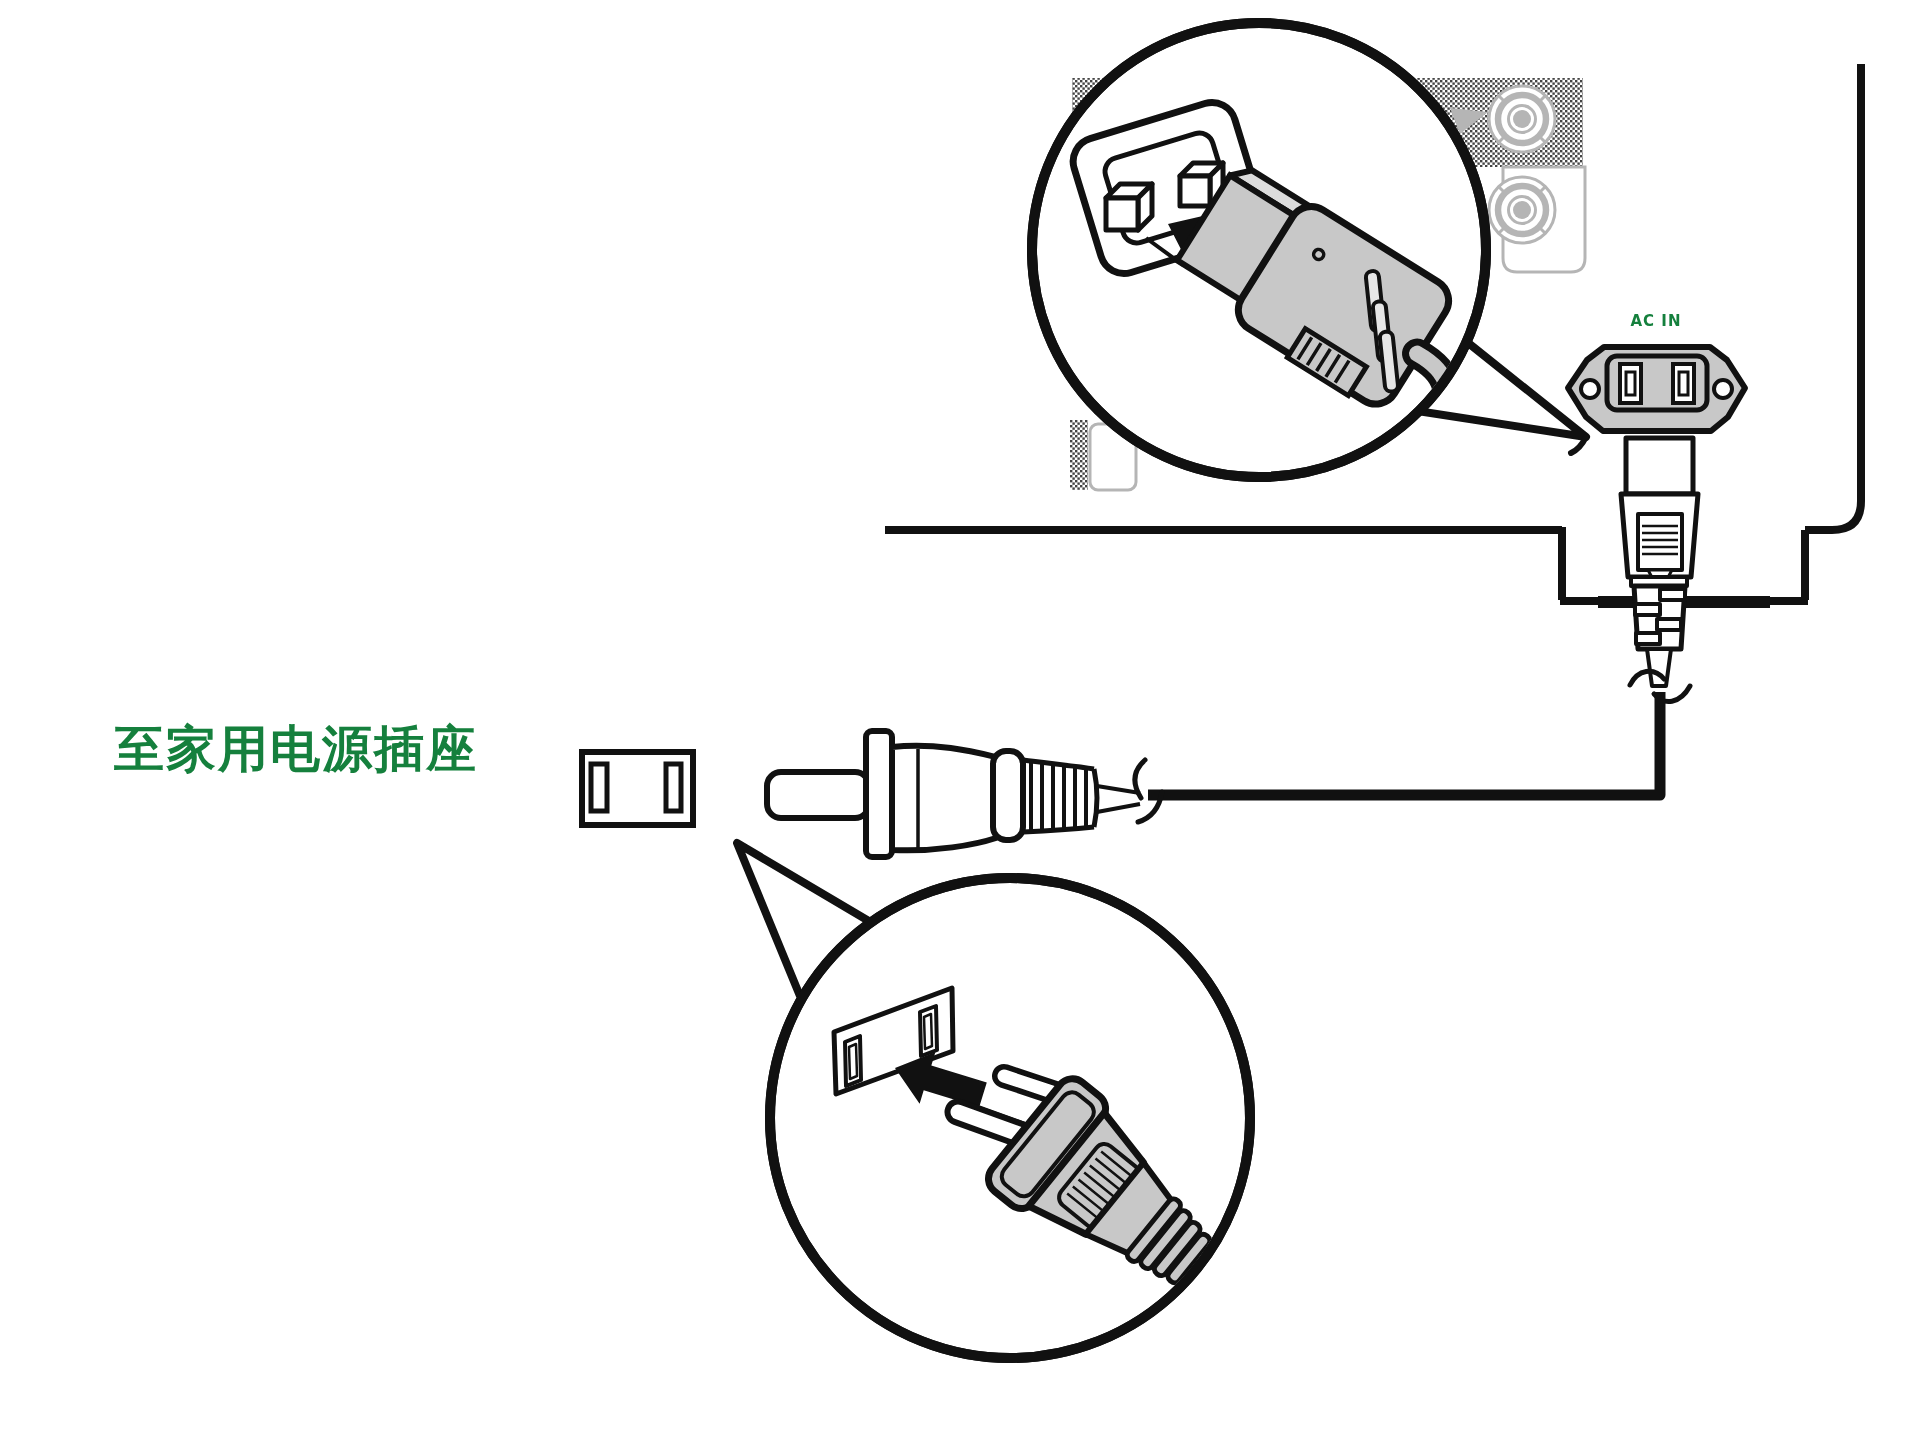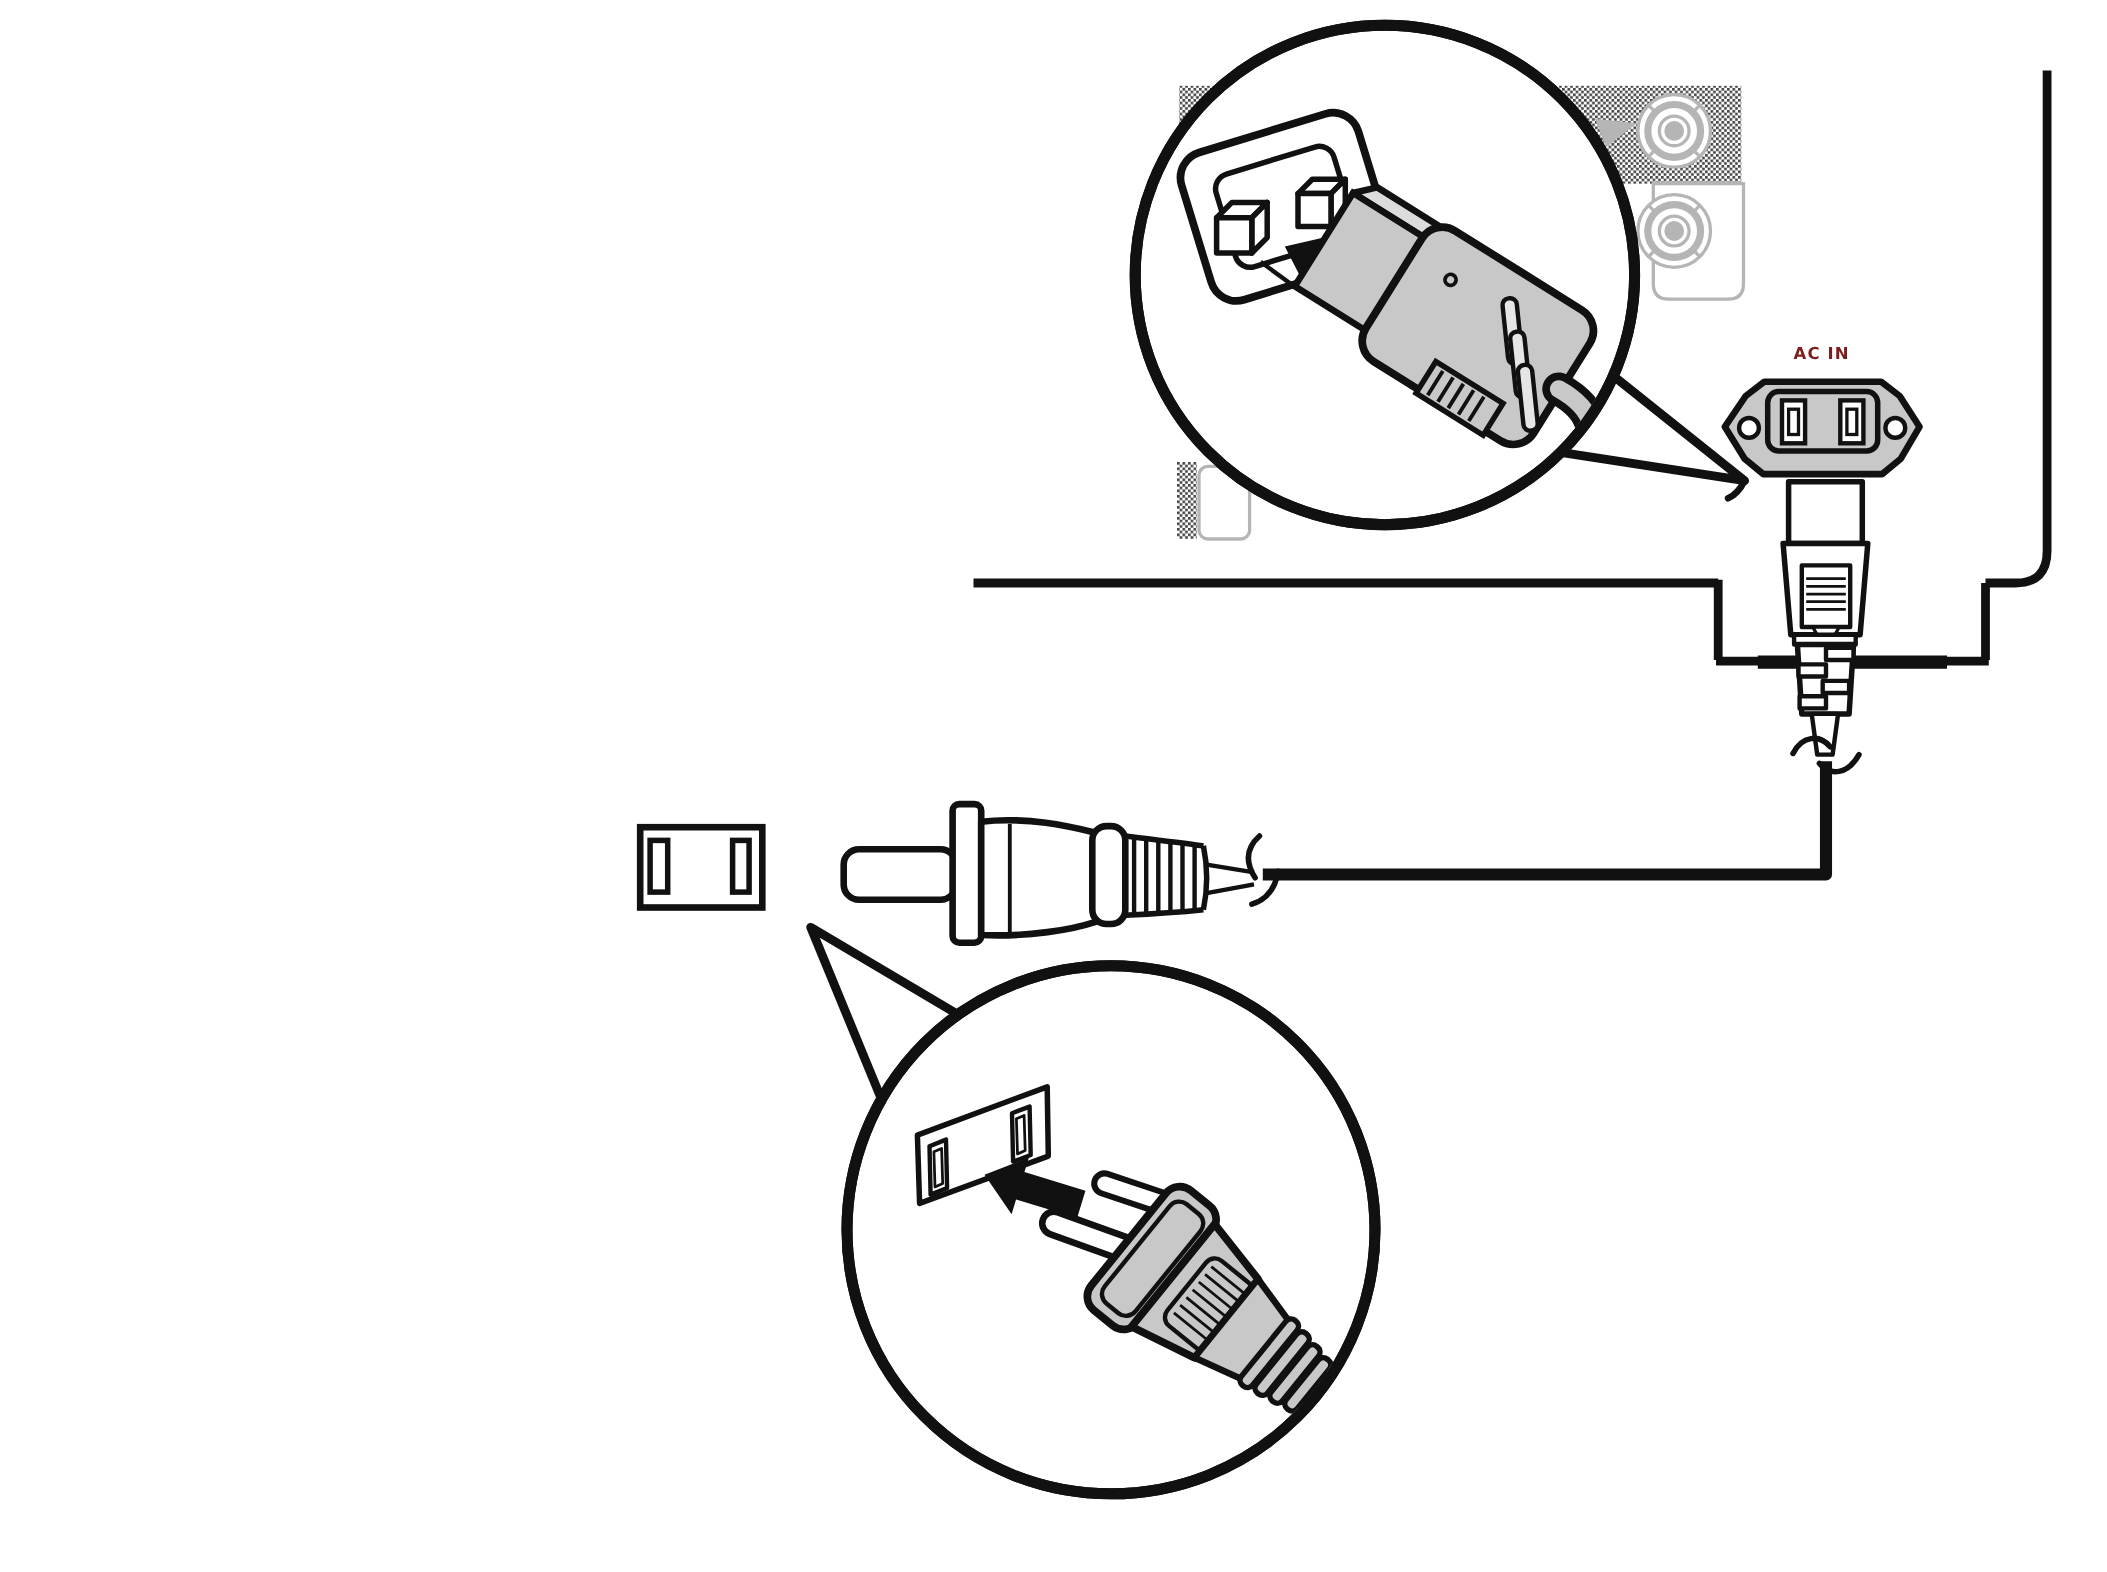--- a/index.html
+++ b/index.html
@@ -1,19 +1,19 @@
 <!DOCTYPE html>
 <html><head>
 <meta charset="utf-8">
 <style>
   html,body{margin:0;padding:0;background:#fff;}
   .stage{position:relative;width:1915px;height:1429px;background:#fff;overflow:hidden;
          font-family:"DejaVu Sans",sans-serif;}
   .stage svg{position:absolute;left:0;top:0;}
-  .lbl{position:absolute;color:#7f1d1d;font-weight:bold;line-height:1;white-space:nowrap;}
+  .lbl{position:absolute;color:#15803d;font-weight:bold;line-height:1;white-space:nowrap;}
   .lbl-outlet1{left:114px;top:724px;font-size:50px;letter-spacing:2px;}
   .lbl-outlet2{left:56px;top:794px;font-size:46px;letter-spacing:1px;
                font-family:"DejaVu Sans Mono","DejaVu Sans",monospace;}
   .lbl-cord{left:1372px;top:820px;font-size:52px;letter-spacing:2px;}
   .lbl-acin{left:1606px;top:314px;width:100px;text-align:center;font-size:15px;letter-spacing:1px;}
 </style>
 </head>
 <body>
 
 <div class="stage">
@@ -181,15 +181,16 @@
         <rect x="116" y="-32" width="13" height="64" rx="6" fill="#c8c8c8" stroke-width="5"></rect>
         <rect x="131" y="-29" width="13" height="58" rx="6" fill="#c8c8c8" stroke-width="5"></rect>
         <rect x="146" y="-25" width="12" height="50" rx="6" fill="#c8c8c8" stroke-width="5"></rect>
         <rect x="158" y="-14" width="12" height="28" rx="5" fill="#c8c8c8" stroke-width="5"></rect>
       </g>
     </g>
     <circle cx="1010" cy="1118" r="240" fill="none" stroke="#111" stroke-width="10"></circle>
   </g>
 </svg>
 
+<div class="lbl lbl-outlet1">至家用电源插座</div>
 <div class="lbl lbl-acin">AC IN</div>
 
 </div>
 
 </body></html>

